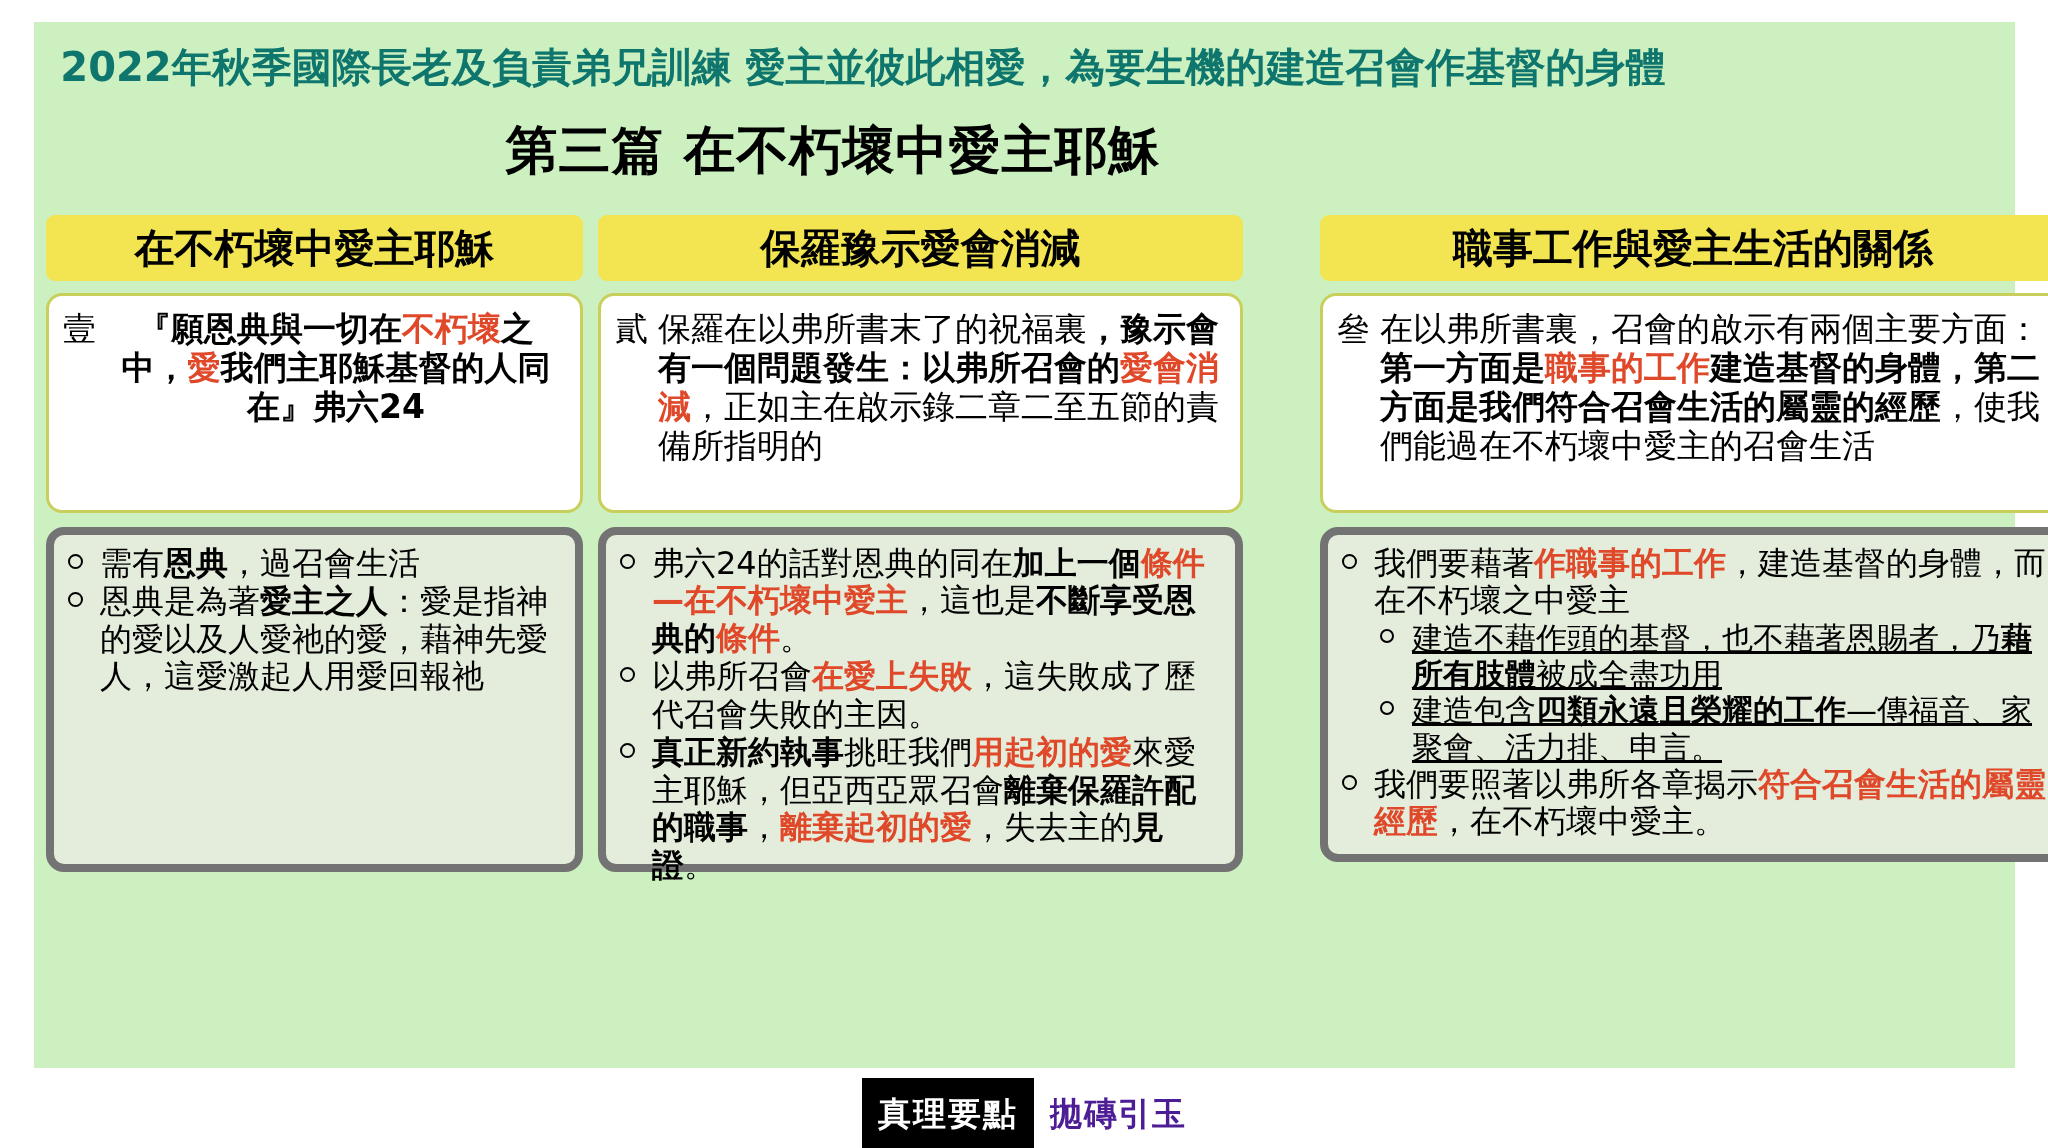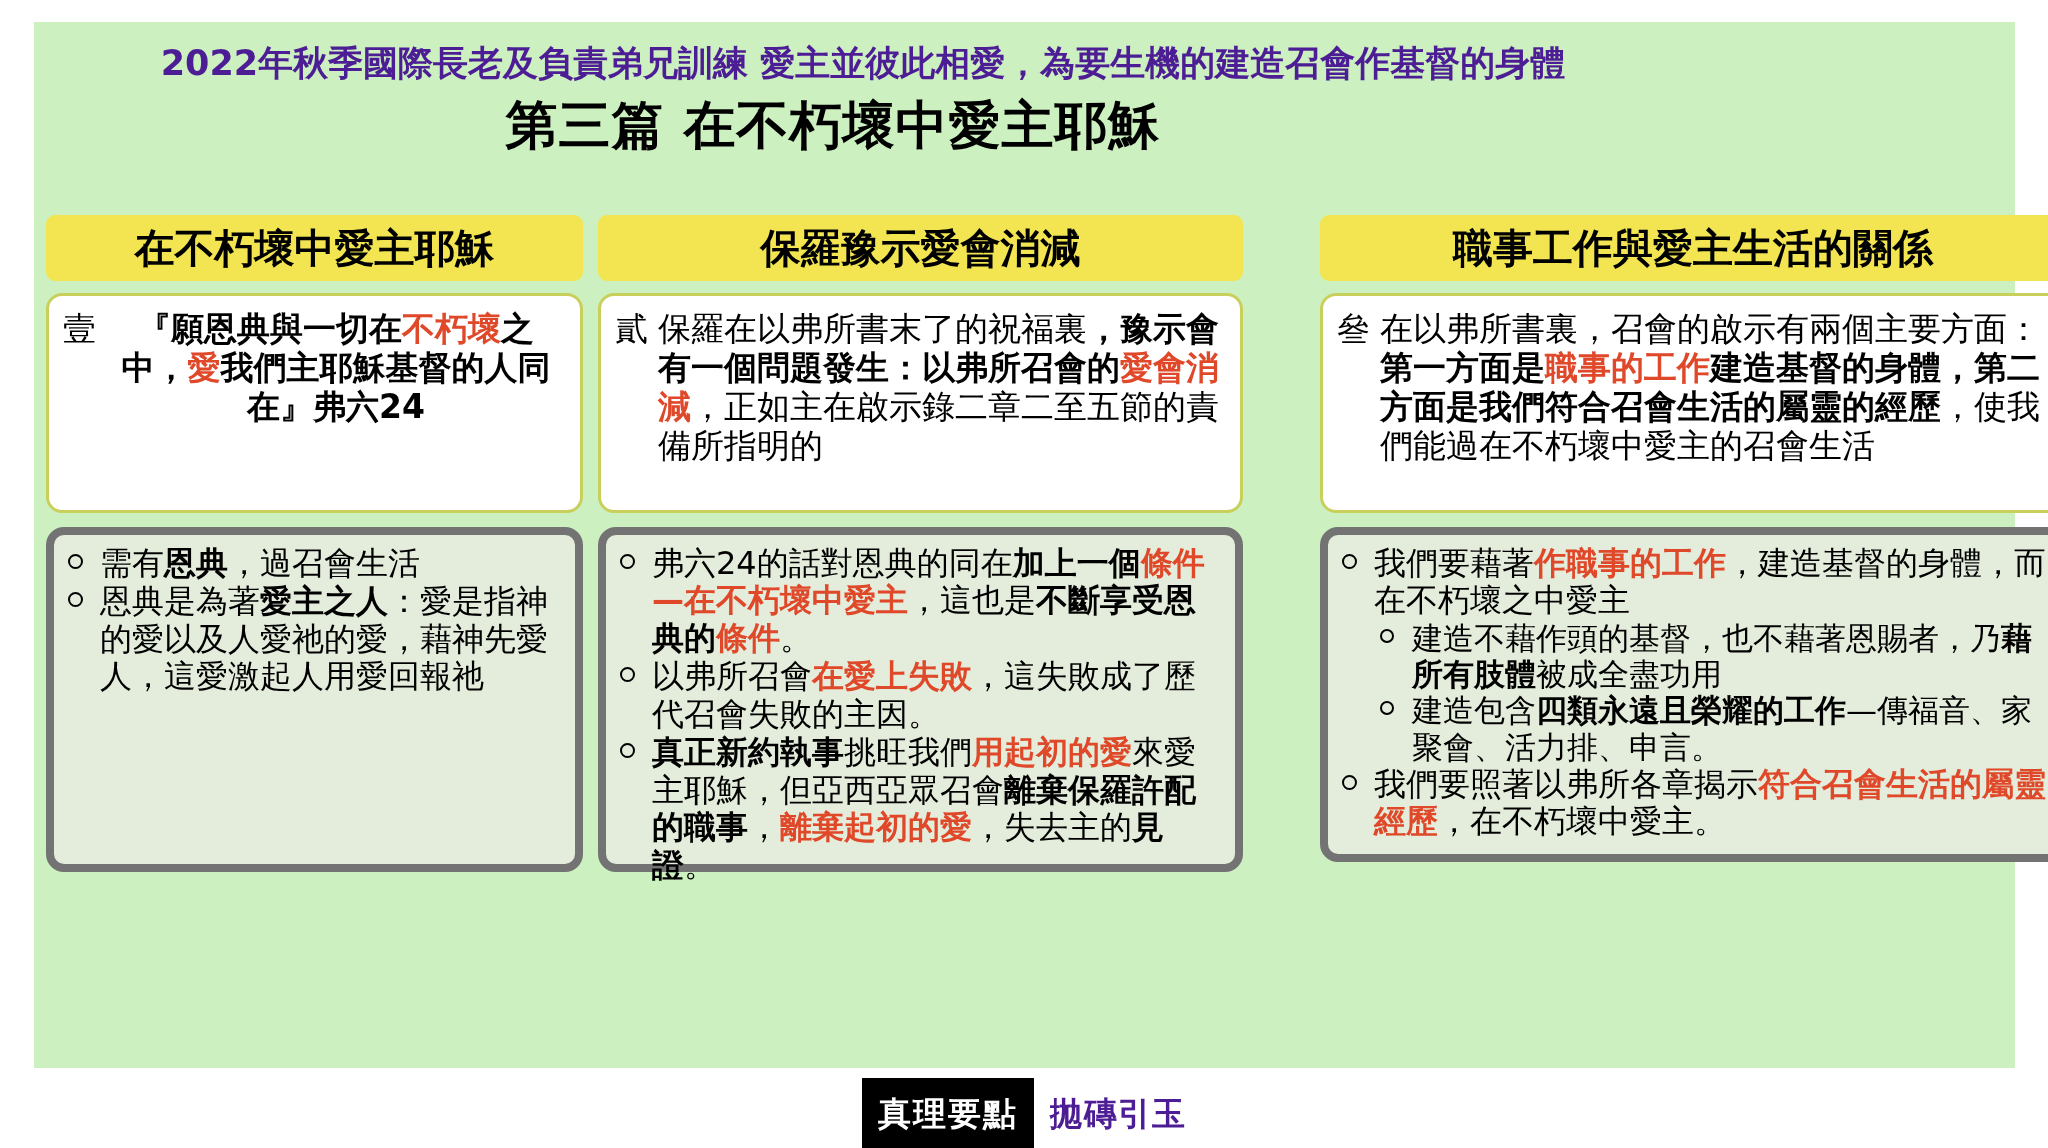--- a/index.html
+++ b/index.html
@@ -12,25 +12,25 @@
   #slide{position:relative;width:2048px;height:1148px;}
 
   .green-panel{
     position:absolute;left:34px;top:22px;width:1981px;height:1046px;
     background:#cdf0c0;
   }
 
   .subtitle{
     position:absolute;left:34px;top:40px;width:1658px;
     text-align:center;
-    font-size:35px;font-weight:700;color:#4c1d95;
+    font-size:40px;font-weight:700;color:#0f766e;
     letter-spacing:0px;white-space:nowrap;
   }
   .maintitle{
-    position:absolute;left:34px;top:91px;width:1598px;
+    position:absolute;left:34px;top:116px;width:1598px;
     text-align:center;
     font-size:52px;font-weight:700;color:#000;
     letter-spacing:1px;white-space:nowrap;
   }
 
   .cols{
     position:absolute;left:46px;top:215px;width:1958px;height:840px;
   }
   .col{position:absolute;top:0;height:840px;}
   .col.c1{left:0px;width:537px;}
@@ -87,21 +87,21 @@
   ul.lv1{margin:0;padding:0;list-style:none;}
   ul.lv1>li{
     position:relative;padding-left:34px;
     font-size:32px;line-height:1.17;color:#000;margin-bottom:1px;
   }
   ul.lv1>li>.bul{
     position:absolute;left:2px;top:9px;
     width:15px;height:15px;border:2.5px solid #000;border-radius:50%;
     box-sizing:border-box;
   }
-  ul.lv2{margin:0;padding:0;list-style:none;}
+  ul.lv2{margin:0;padding:0;list-style:none;text-decoration:underline;}
   ul.lv2>li{
     position:relative;padding-left:38px;
     font-size:31px;line-height:1.17;color:#000;
   }
   ul.lv2>li>.bul{
     position:absolute;left:6px;top:9px;
     width:14px;height:14px;border:2.5px solid #000;border-radius:50%;
     box-sizing:border-box;
   }
 

